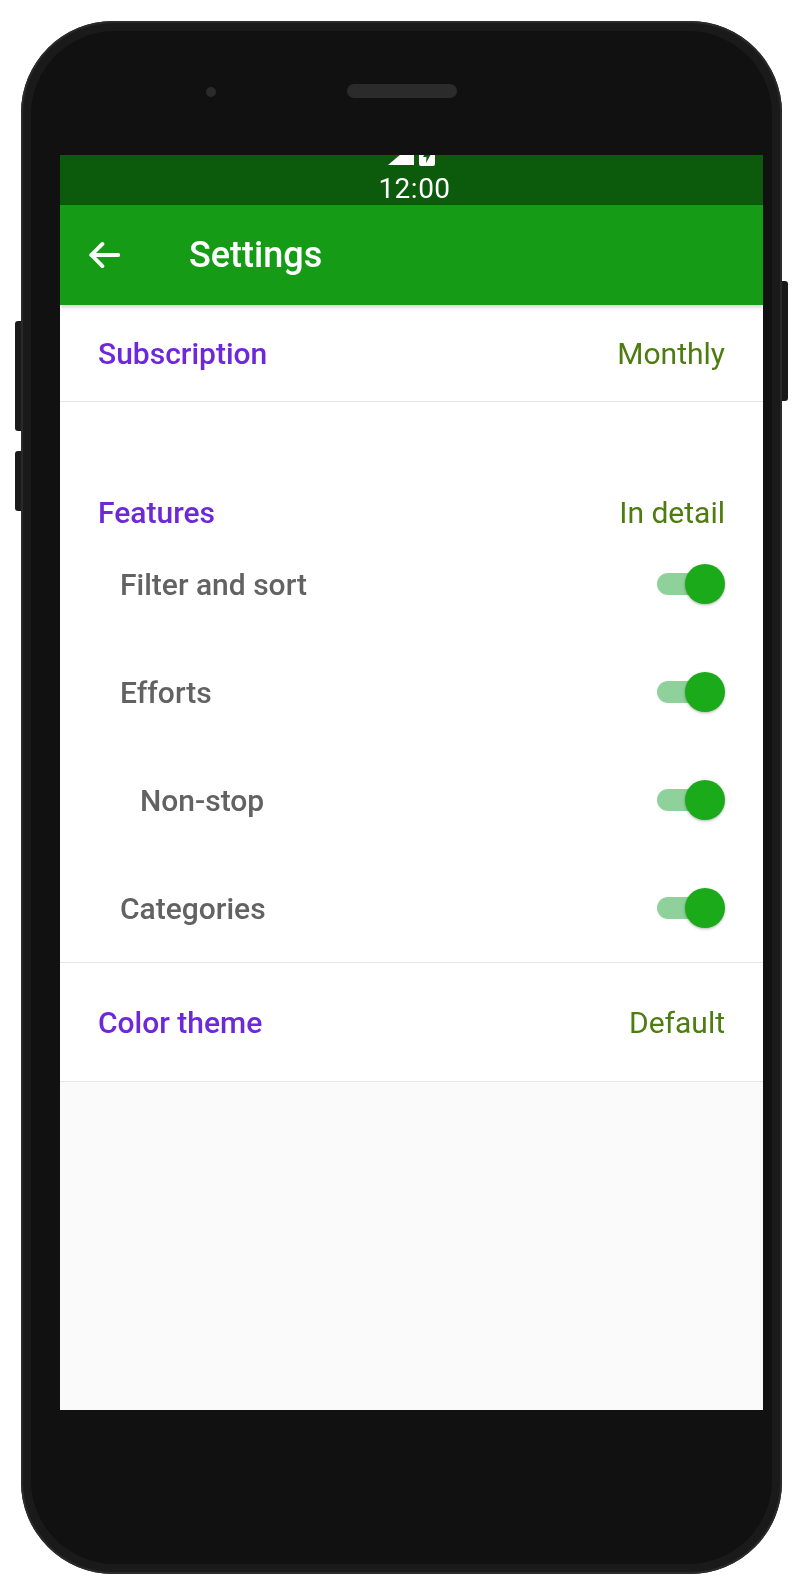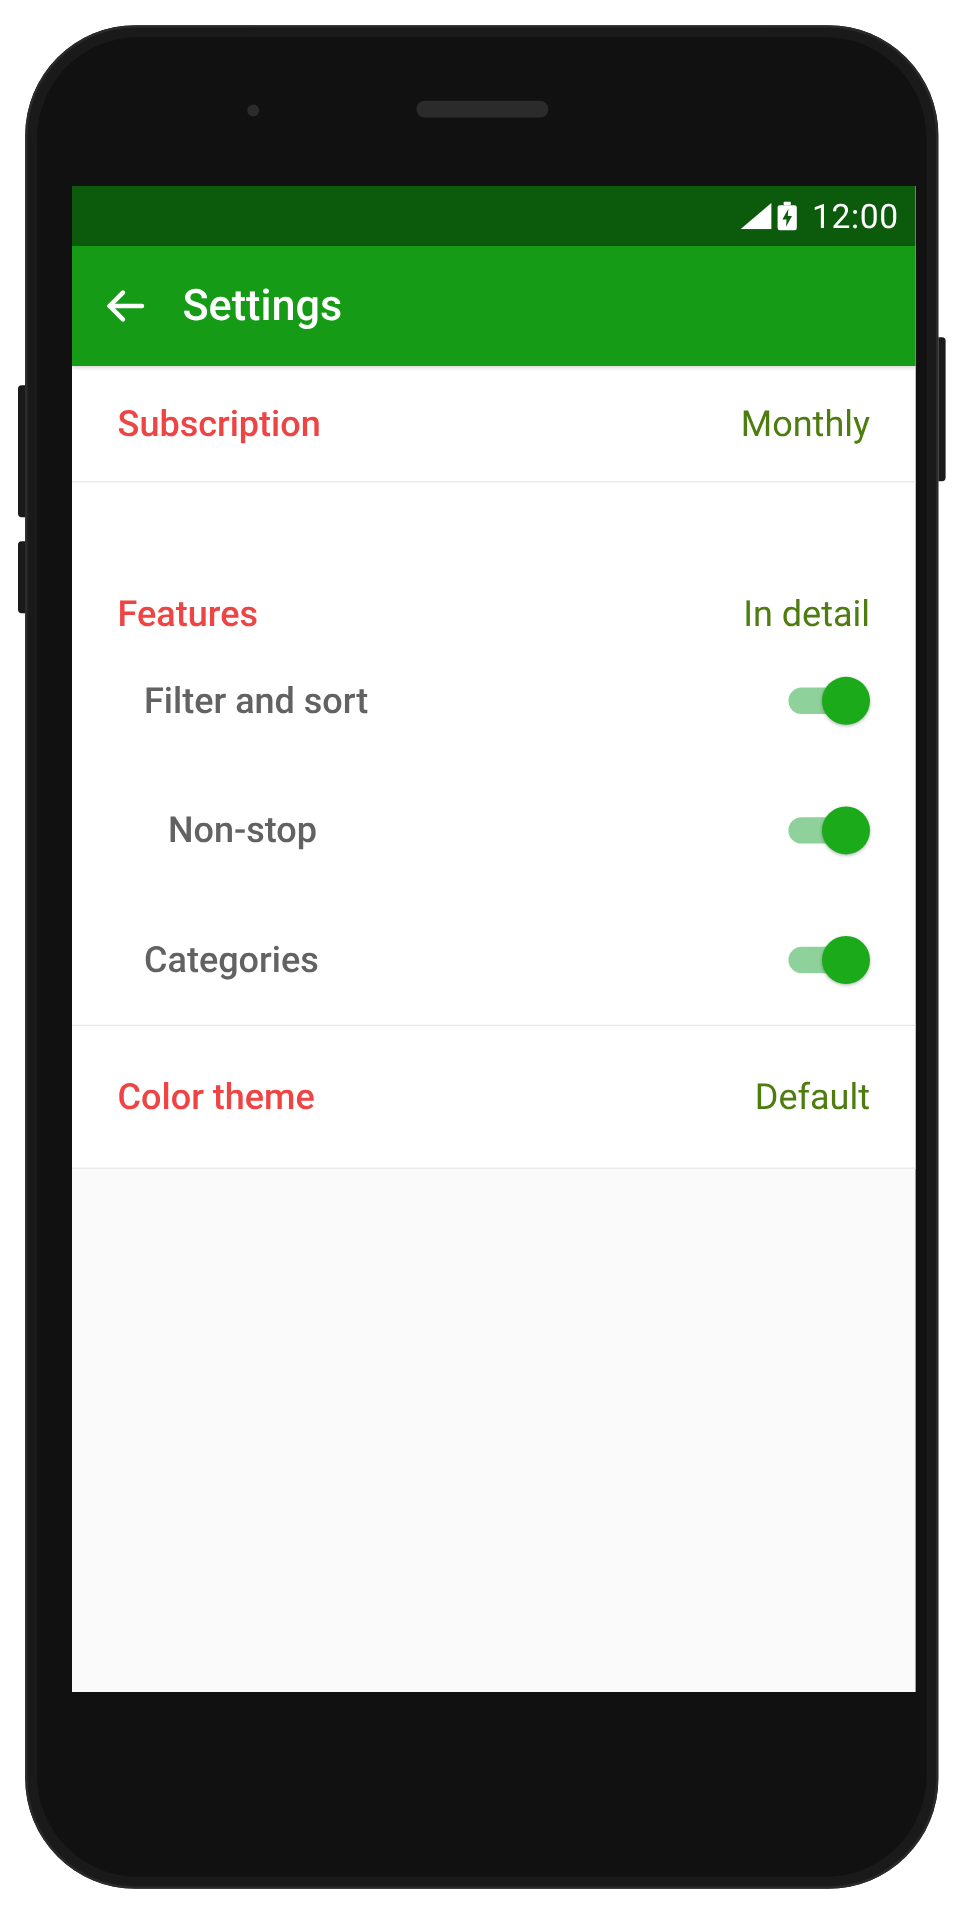--- a/index.html
+++ b/index.html
@@ -58,35 +58,37 @@
     height: 50px;
     background: #0c5a0c;
     color: #ffffff;
     display: flex;
     align-items: center;
     justify-content: flex-end;
     padding: 0 14px 0 14px;
     gap: 6px;
     font-size: 28px;
     font-weight: 400;
+    flex-direction: column;
   }
   .status-icons { display:flex; align-items:center; gap:4px; }
   .status-time { margin-left: 6px; letter-spacing: 0.5px; }
 
   
   .app-bar {
     height: 100px;
     background: #159b15;
     color: #ffffff;
     display: flex;
     align-items: center;
     padding: 0 18px;
     box-shadow: 0 2px 4px rgba(0,0,0,0.2);
     position: relative;
     z-index: 2;
+    gap: 37px;
   }
   .back-btn {
     width: 52px; height: 52px;
     display:flex; align-items:center; justify-content:center;
     margin-right: 22px;
   }
   .app-title {
     font-size: 36px;
     font-weight: 500;
   }
@@ -97,21 +99,21 @@
     display:flex;
     align-items:center;
     justify-content:space-between;
     padding: 0 38px;
   }
   .row-h { height: 96px; }
   .row-header { height: 104px; align-items: flex-end; }
   .section-divider { height:1px; background:#e6e6e6; }
 
   .label {
-    color:#ef4444;
+    color:#6d28d9;
     font-size:30px;
     font-weight:500;
   }
   .value {
     color:#4d7c0f;
     font-size:30px;
     font-weight:400;
   }
 
   .feature-row {
@@ -206,20 +208,27 @@
 
       <div class="feature-row">
         <span class="feature-label">Filter and sort</span>
         <div class="switch">
           <div class="switch-track"></div>
           <div class="switch-thumb"></div>
         </div>
       </div>
 
 
+      <div class="feature-row">
+        <span class="feature-label">Efforts</span>
+        <div class="switch">
+          <div class="switch-track"></div>
+          <div class="switch-thumb"></div>
+        </div>
+      </div>
 
       <div class="feature-row indented">
         <span class="feature-label">Non-stop</span>
         <div class="switch">
           <div class="switch-track"></div>
           <div class="switch-thumb"></div>
         </div>
       </div>
 
       <div class="feature-row">

